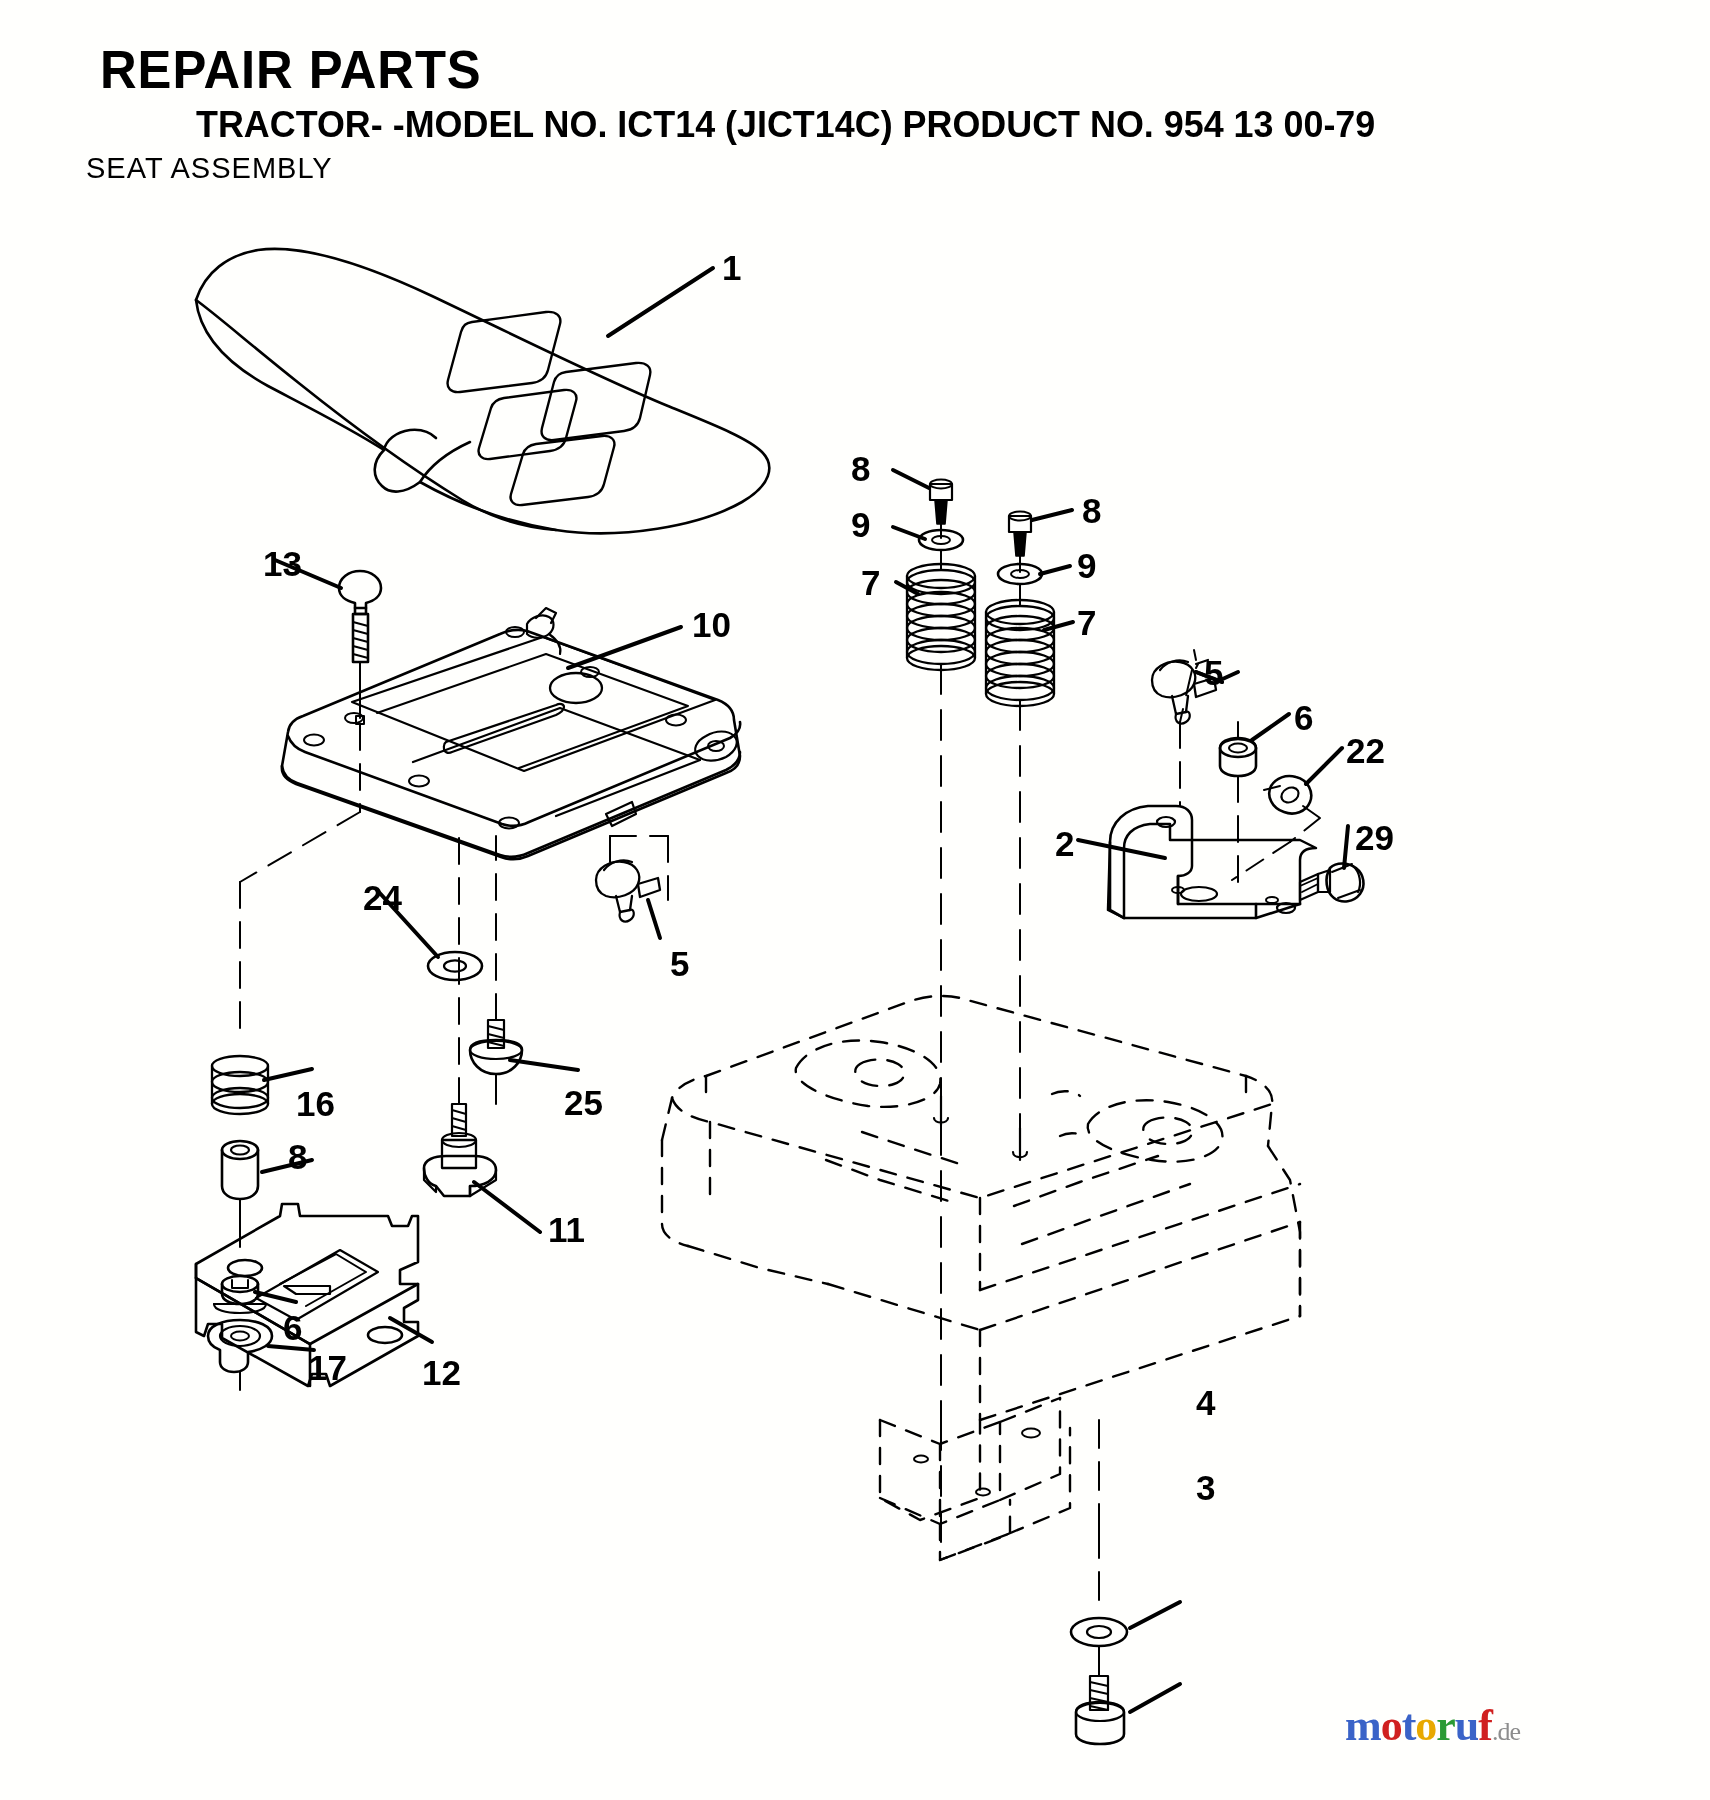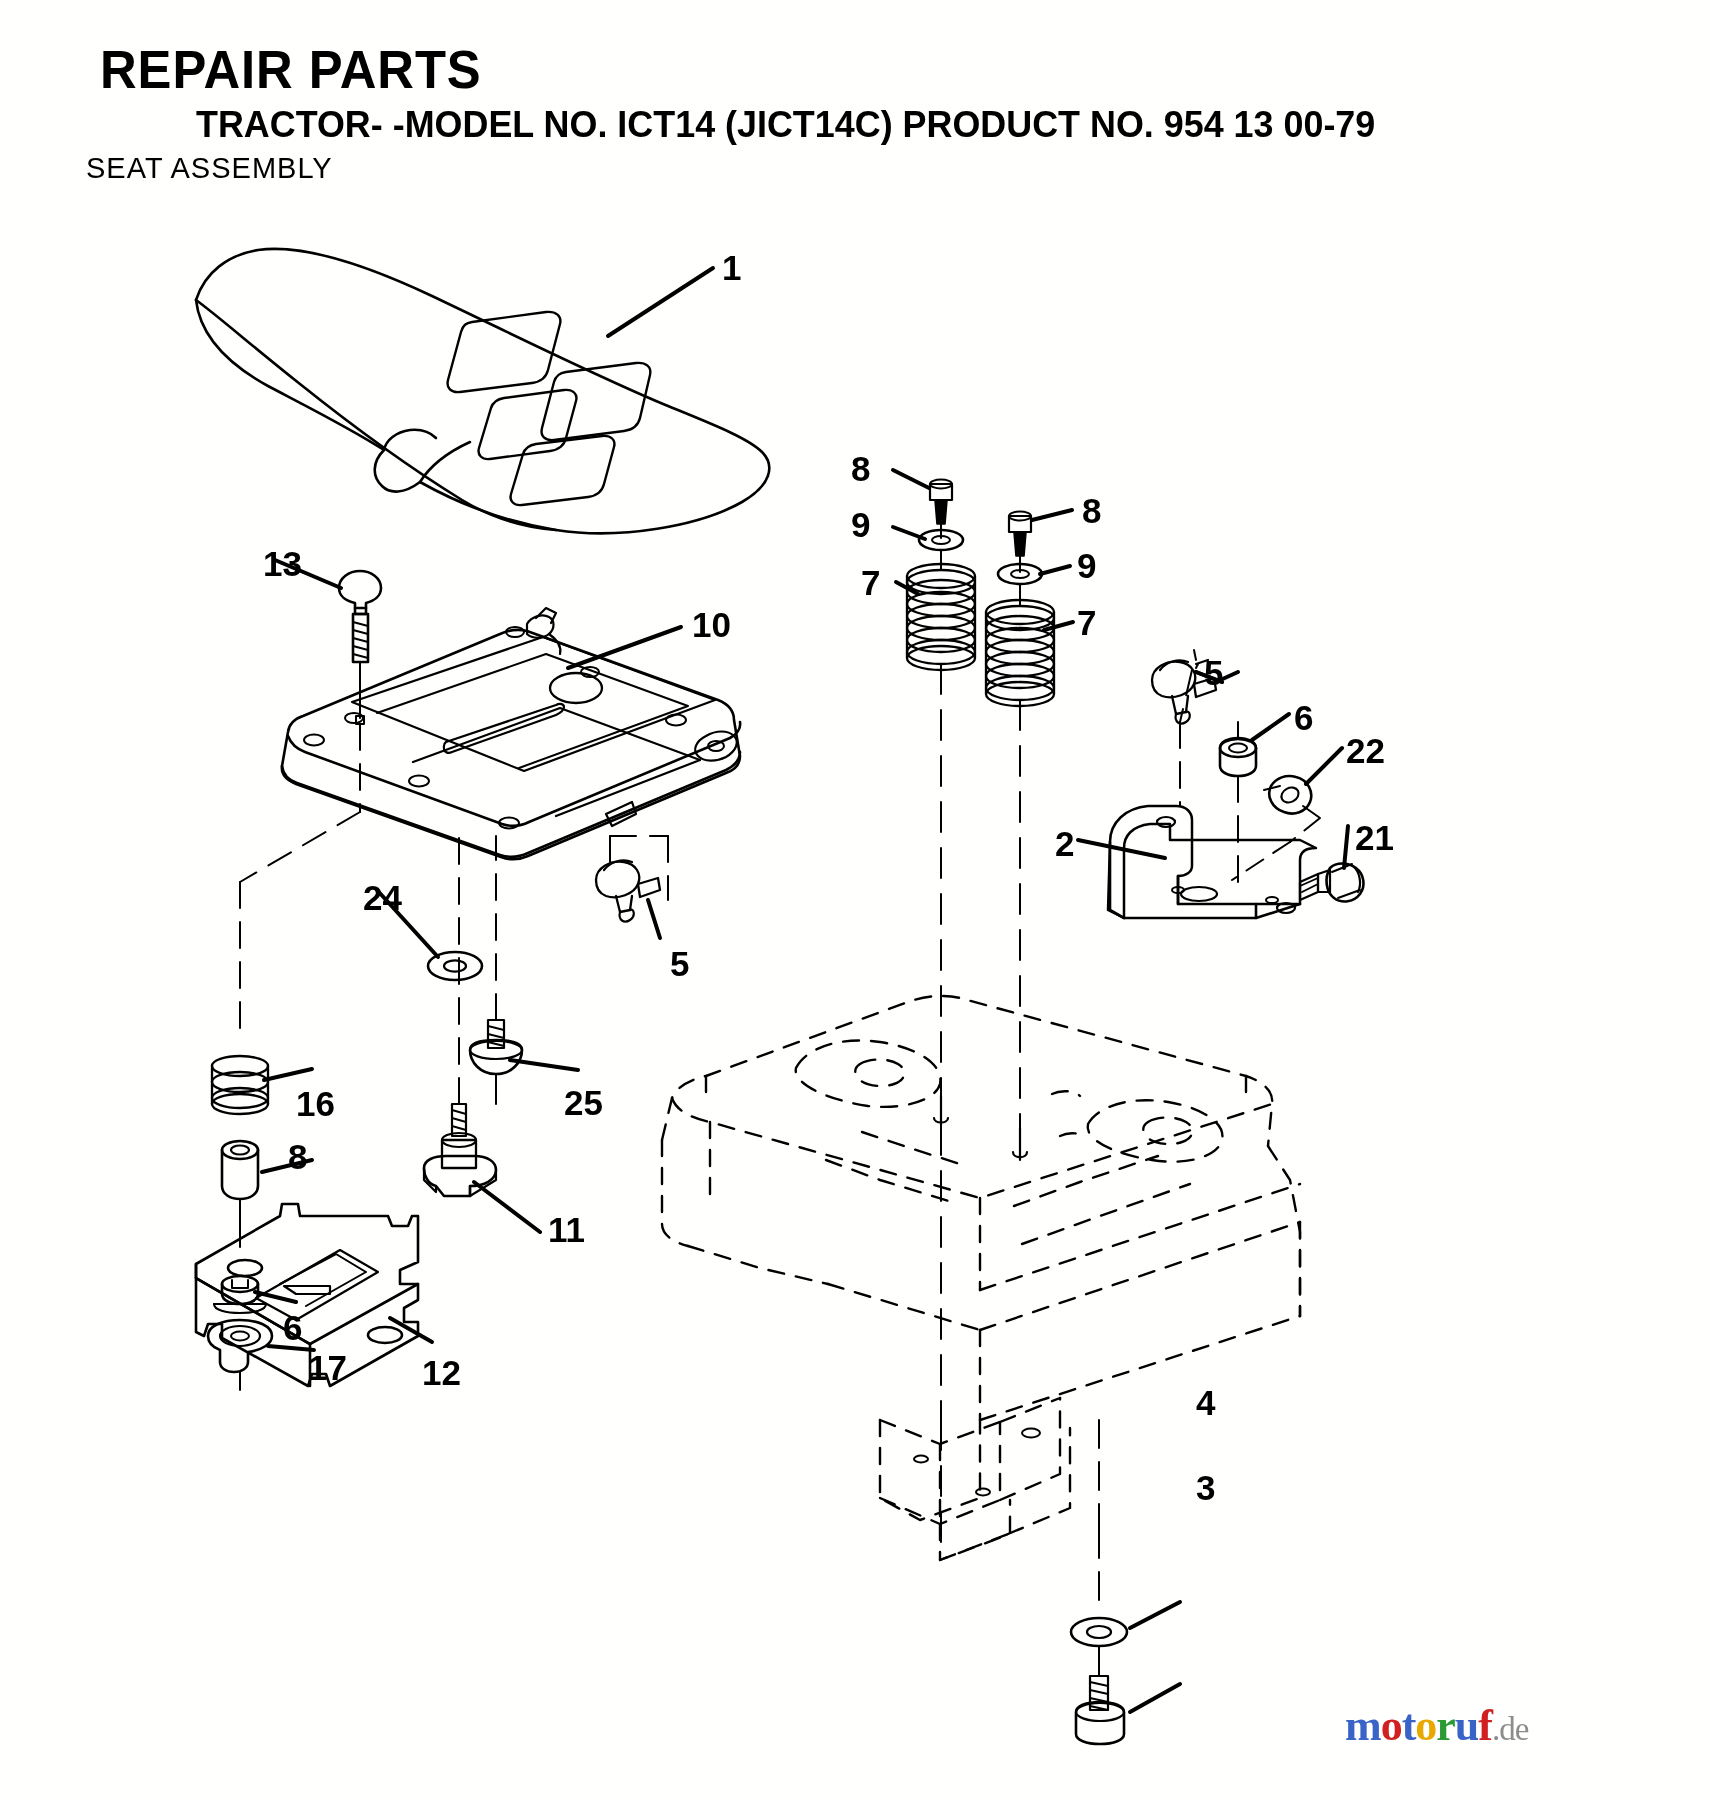--- a/index.html
+++ b/index.html
@@ -19,21 +19,21 @@
   #art{position:absolute;left:0;top:0;width:1710px;height:1800px;}
   #art svg{display:block;}
 
   
   .cal{position:absolute;font-size:35px;font-weight:bold;line-height:1;}
 
   
   #wm{position:absolute;left:1345px;top:1700px;font-size:44px;font-weight:bold;
       font-family:"Liberation Serif","DejaVu Serif",serif;letter-spacing:-1px;}
   #wm span{display:inline-block;}
-  #wm .sfx{font-size:33px;color:#8d8d8d;font-weight:normal;}
+  #wm .sfx{font-size:26px;color:#8d8d8d;font-weight:normal;}
 </style>
 </head>
 <body>
 
 <div id="hdr">
   <div class="h-repair">REPAIR PARTS</div>
   <div class="h-model">TRACTOR- -MODEL NO. ICT14 (JICT14C) PRODUCT NO. 954 13 00-79</div>
   <div class="h-sect">SEAT ASSEMBLY</div>
 </div>
 
@@ -519,21 +519,21 @@
   <div class="cal" style="left:861px;top:565px">7</div>
   <div class="cal" style="left:1082px;top:493px">8</div>
   <div class="cal" style="left:1077px;top:548px">9</div>
   <div class="cal" style="left:1077px;top:605px">7</div>
   <div class="cal" style="left:263px;top:546px">13</div>
   <div class="cal" style="left:692px;top:607px">10</div>
   <div class="cal" style="left:1204px;top:655px">5</div>
   <div class="cal" style="left:1294px;top:700px">6</div>
   <div class="cal" style="left:1346px;top:733px">22</div>
   <div class="cal" style="left:1055px;top:826px">2</div>
-  <div class="cal" style="left:1355px;top:820px">21</div>
+  <div class="cal" style="left:1355px;top:820px">29</div>
   <div class="cal" style="left:363px;top:880px">24</div>
   <div class="cal" style="left:670px;top:946px">5</div>
   <div class="cal" style="left:564px;top:1085px">25</div>
   <div class="cal" style="left:296px;top:1086px">16</div>
   <div class="cal" style="left:548px;top:1212px">11</div>
   <div class="cal" style="left:288px;top:1139px">8</div>
   <div class="cal" style="left:283px;top:1310px">6</div>
   <div class="cal" style="left:308px;top:1350px">17</div>
   <div class="cal" style="left:422px;top:1355px">12</div>
   <div class="cal" style="left:1196px;top:1385px">4</div>

